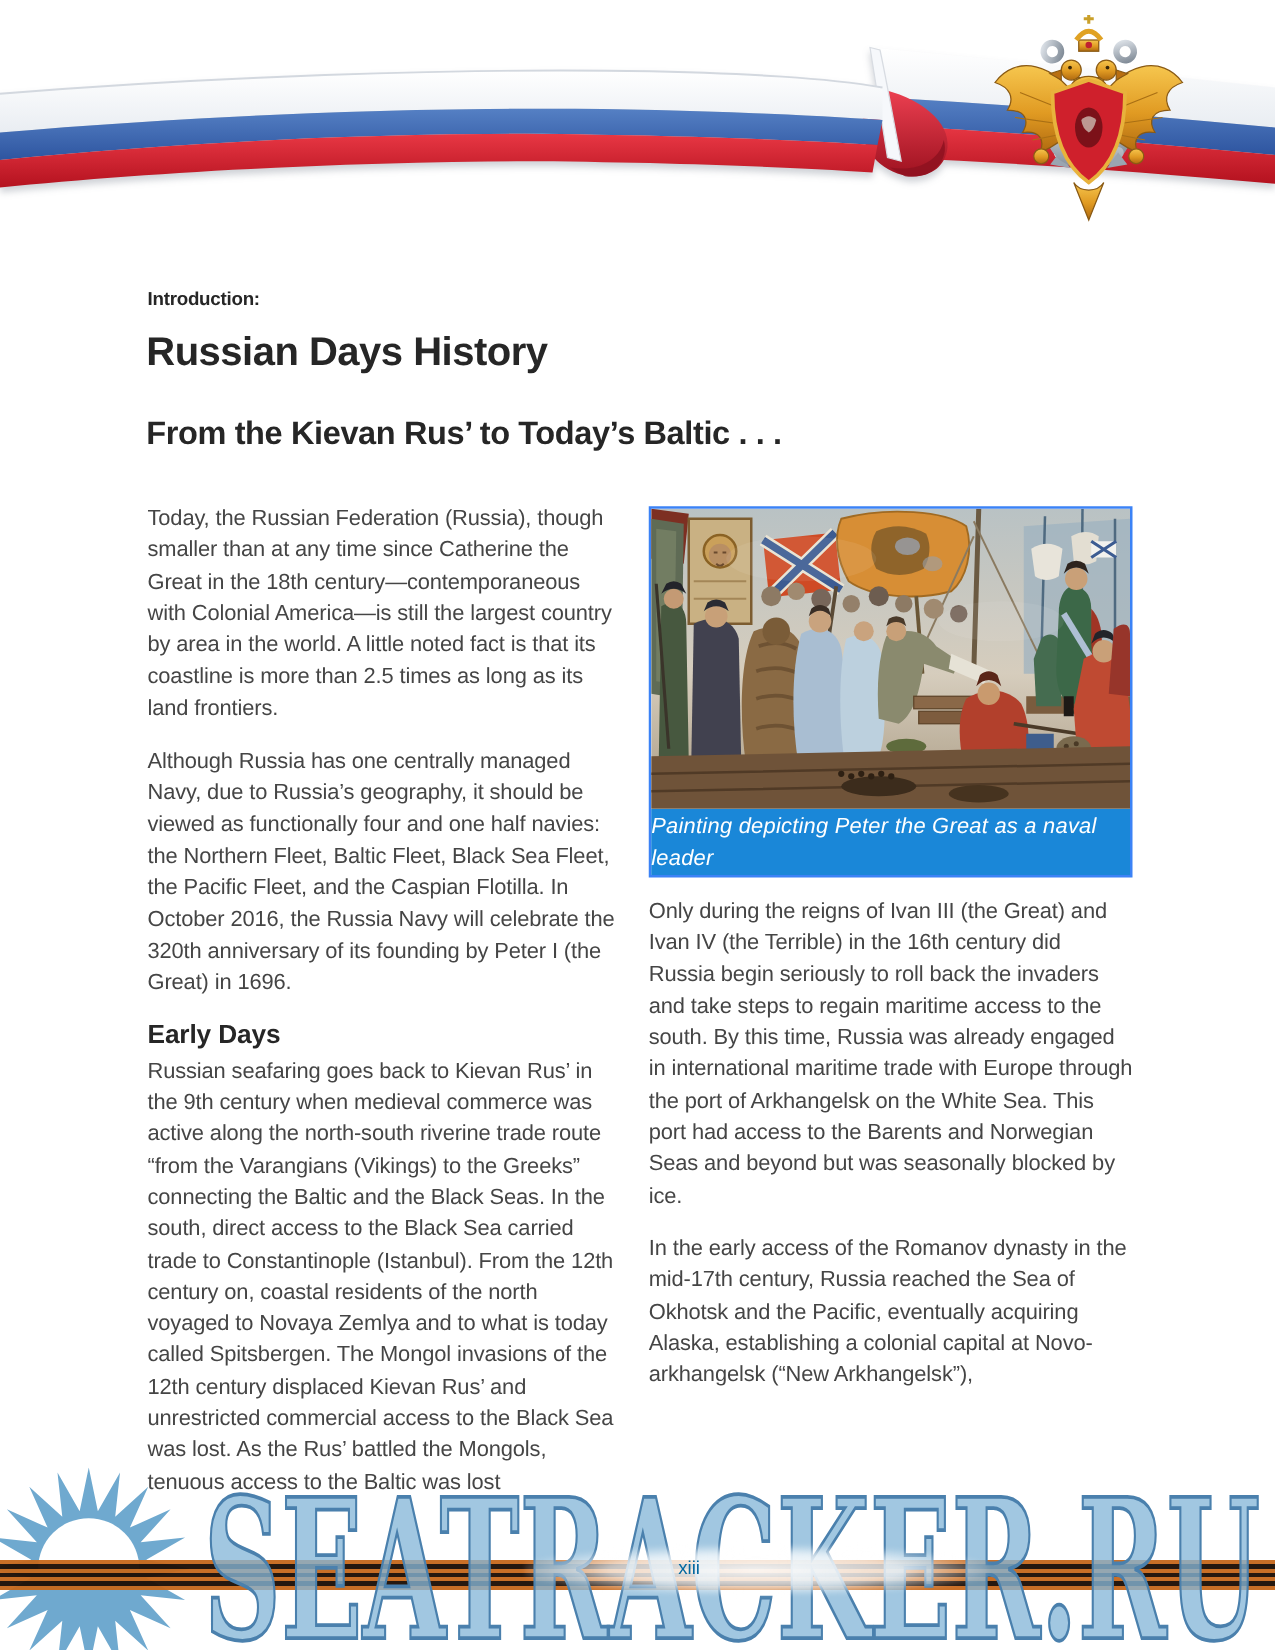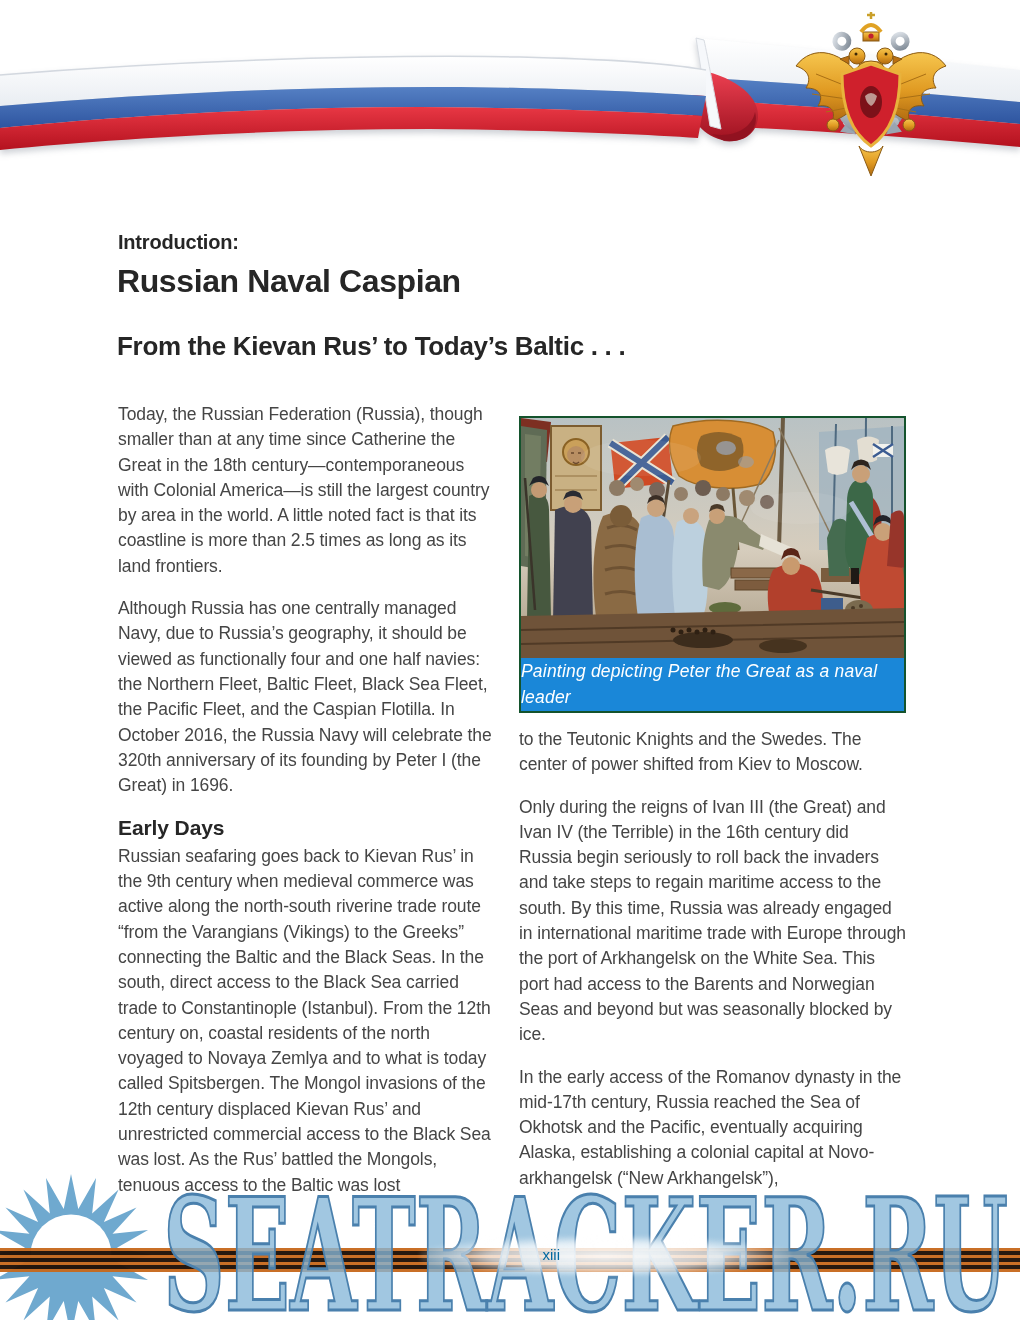--- a/index.html
+++ b/index.html
@@ -7,32 +7,32 @@
     width:1020px;height:1320px;position:relative;overflow:hidden;
     background:#ffffff;
     font-family:"Liberation Sans", sans-serif;
     -webkit-font-smoothing:antialiased;
   }
   
   .flag-wrap{position:absolute;left:0;top:0;width:1020px;height:200px;z-index:1;}
   
   .emblem-wrap{position:absolute;left:786px;top:4px;width:170px;height:185px;z-index:2;}
   
-  .kicker{position:absolute;left:118px;top:231px;font-size:20px;font-weight:bold;color:#262626;letter-spacing:-0.2px;}
+  .kicker{position:absolute;left:118px;top:231px;font-size:15px;font-weight:bold;color:#262626;letter-spacing:-0.2px;}
   .page-title{position:absolute;left:117px;top:263px;font-size:32px;font-weight:bold;color:#262626;letter-spacing:-0.4px;}
   .subtitle{position:absolute;left:117px;top:330px;font-size:26px;font-weight:bold;color:#262626;line-height:33px;letter-spacing:-0.3px;}
   
   .col{position:absolute;top:402px;font-size:17.5px;line-height:25.3px;color:#454545;letter-spacing:-0.1px;z-index:2;}
   .col-left{left:118px;width:381px;}
   .col-right{left:519px;width:387px;}
   .col p{margin:0 0 17px 0;}
   .col p:last-child{margin-bottom:0;}
   .section-heading{font-size:21px;font-weight:bold;color:#262626;margin:6px 0 3px 0;}
   
-  .figure{box-sizing:border-box;width:387px;border:2px solid #14532d;margin:14px 0 14px 0;}
+  .figure{box-sizing:border-box;width:387px;border:2px solid #3b82f6;margin:3px 0 14px 0;}
   .figure svg{display:block;}
   .figure-caption{
     height:53px;background:#1a87d8;color:#ffffff;
     display:flex;align-items:center;justify-content:center;
     font-style:italic;font-size:17.5px;letter-spacing:0.2px;
   }
   
   .sun-wrap{position:absolute;left:-10px;top:1174px;width:162px;height:162px;z-index:3;}
   .ribbon{
     position:absolute;left:0;top:1248px;width:1020px;height:24px;z-index:4;opacity:0.96;
@@ -161,21 +161,21 @@
     <ellipse cx="85" cy="98" rx="11" ry="16" fill="#7c1119"></ellipse>
     <path d="M79,92 q6,-6 12,0 q-2,8 -6,10 q-5,-3 -6,-10" fill="#d8d2c6" opacity="0.7"></path>
 
     <path d="M73,142 L85,172 L97,142 C92,150 78,150 73,142 Z" fill="url(#gold)" stroke="#8a5a14"></path>
     <circle cx="47" cy="121" r="6" fill="url(#gold)" stroke="#8a5a14"></circle>
     <circle cx="123" cy="121" r="6" fill="url(#gold)" stroke="#8a5a14"></circle>
   </svg>
 </div>
 
 <div class="kicker">Introduction:</div>
-<div class="page-title">Russian Naval Caspian</div>
+<div class="page-title">Russian Days History</div>
 <div class="subtitle">
   <div>From the Kievan Rus’ to Today’s Baltic . . .</div>
 </div>
 
 <div class="col col-left">
   <p>Today, the Russian Federation (Russia), though smaller than at any time since Catherine the Great in the 18th century—contemporaneous with Colonial America—is still the largest country by area in the world. A little noted fact is that its coastline is more than 2.5 times as long as its land frontiers.</p>
   <p>Although Russia has one centrally managed Navy, due to Russia’s geography, it should be viewed as functionally four and one half navies: the Northern Fleet, Baltic Fleet, Black Sea Fleet, the Pacific Fleet, and the Caspian Flotilla. In October 2016, the Russia Navy will celebrate the 320th anniversary of its founding by Peter I (the Great) in 1696.</p>
   <div class="section-heading">Early Days</div>
   <p>Russian seafaring goes back to Kievan Rus’ in the 9th century when medieval commerce was active along the north-south riverine trade route “from the Varangians (Vikings) to the Greeks” connecting the Baltic and the Black Seas. In the south, direct access to the Black Sea carried trade to Constantinople (Istanbul). From the 12th century on, coastal residents of the north voyaged to Novaya Zemlya and to what is today called Spitsbergen. The Mongol invasions of the 12th century displaced Kievan Rus’ and unrestricted commercial access to the Black Sea was lost. As the Rus’ battled the Mongols, tenuous access to the Baltic was lost</p>
 </div>
@@ -305,21 +305,20 @@
           <circle cx="168" cy="212" r="2.5"></circle>
         <circle cx="176" cy="214" r="2.5"></circle>
           <circle cx="184" cy="212" r="2.5"></circle>
           <circle cx="192" cy="214" r="2.5"></circle>
       </g>
       <ellipse cx="120" cy="40" rx="60" ry="18" fill="#ffffff" opacity="0.08"></ellipse>
       <ellipse cx="280" cy="90" rx="50" ry="16" fill="#ffffff" opacity="0.07"></ellipse>
     </svg>
     <div class="figure-caption">Painting depicting Peter the Great as a naval leader</div>
   </div>
-  <p>to the Teutonic Knights and the Swedes. The center of power shifted from Kiev to Moscow.</p>
   <p>Only during the reigns of Ivan III (the Great) and Ivan IV (the Terrible) in the 16th century did Russia begin seriously to roll back the invaders and take steps to regain maritime access to the south. By this time, Russia was already engaged in international maritime trade with Europe through the port of Arkhangelsk on the White Sea. This port had access to the Barents and Norwegian Seas and beyond but was seasonally blocked by ice.</p>
   <p>In the early access of the Romanov dynasty in the mid-17th century, Russia reached the Sea of Okhotsk and the Pacific, eventually acquiring Alaska, establishing a colonial capital at Novo-arkhangelsk (“New Arkhangelsk”),</p>
 </div>
 
 <div class="sun-wrap">
   <svg width="162" height="162" viewBox="0 0 160 160">
     <polygon fill="#6fa9cf" points="160,80 125.4,87.2 156.1,104.7 121,100.9 144.7,127 112.5,112.5 127,144.7 100.9,121 104.7,156.1 87.2,125.4 80,160 72.8,125.4 55.3,156.1 59.1,121 33,144.7 47.5,112.5 15.3,127 39,100.9 3.9,104.7 34.6,87.2 0,80 34.6,72.8 3.9,55.3 39,59.1 15.3,33 47.5,47.5 33,15.3 59.1,39 55.3,3.9 72.8,34.6 80,0 87.2,34.6 104.7,3.9 100.9,39 127,15.3 112.5,47.5 144.7,33 121,59.1 156.1,55.3 125.4,72.8"></polygon>
     <path d="M40,80 A40,40 0 0 1 120,80 Z" fill="#ffffff"></path>
   </svg>
 </div>

